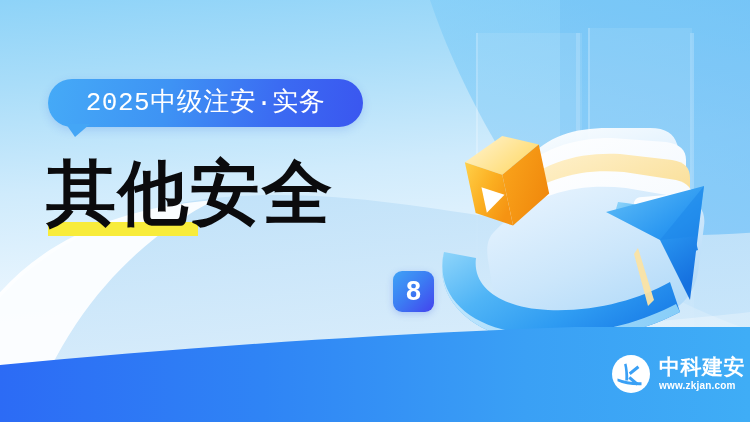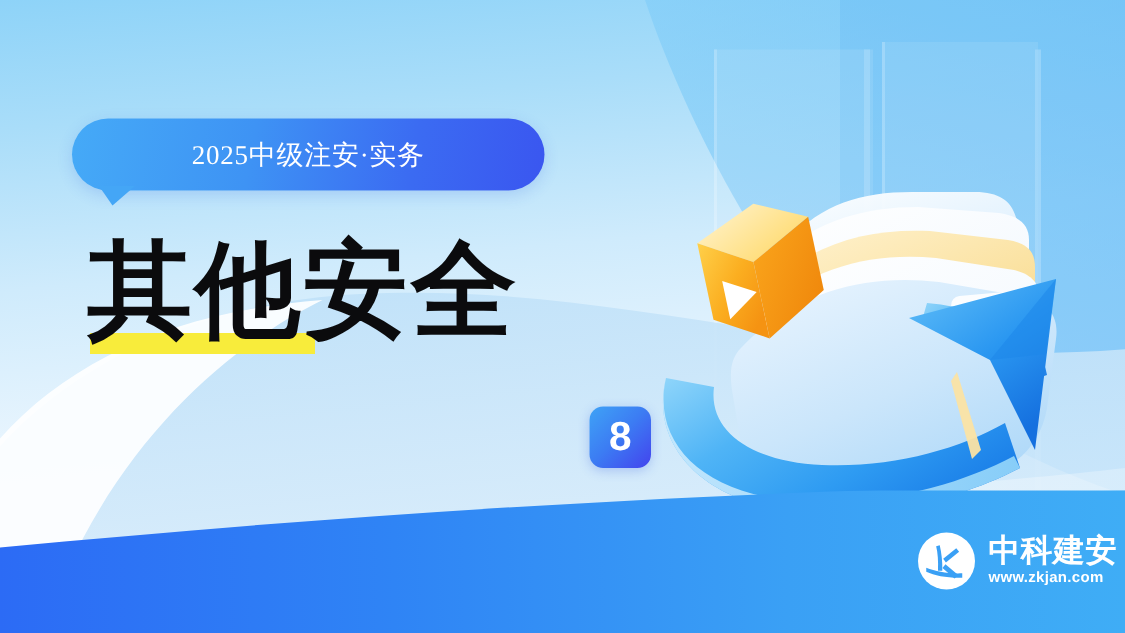--- a/index.html
+++ b/index.html
@@ -32,43 +32,42 @@
     position:absolute;
     left:48px; top:79px;
     width:315px; height:48px;
     border-radius:24px;
     background:linear-gradient(100deg,#45AAF7 0%,#3E93F4 38%,#3B6BF2 72%,#3A56F0 100%);
     display:flex;align-items:center;justify-content:center;
     box-shadow:0 3px 10px rgba(44,94,220,.18);
   }
   .course-badge .badge-text{
     color:#ffffff;
-    font-size:18px;
+    font-size:26px;
     font-weight:400;
     letter-spacing:.5px;
     line-height:1;
     white-space:nowrap;
-    font-family:Liberation Serif, serif;
+    font-family:Liberation Mono, monospace;
     text-align:center;
   }
   .badge-tail{
     position:absolute;
     left:66px; top:124px;
     width:0;height:0;
     border-left:9px solid transparent;
     border-right:15px solid transparent;
     border-top:13px solid #44A6F6;
   }
 
   
   .headline{
     position:absolute;
     left:46px; top:152px;
     width:420px;
-    margin-left:12px;
   }
   .hl-row{position:relative;display:flex;align-items:flex-end;height:78px;}
   .hl-row.second{height:76px;margin-top:-6px;}
   .hl-text{
     position:relative;
     z-index:2;
     font-size:70px;
     line-height:74px;
     font-weight:700;
     color:#0B0B0D;

